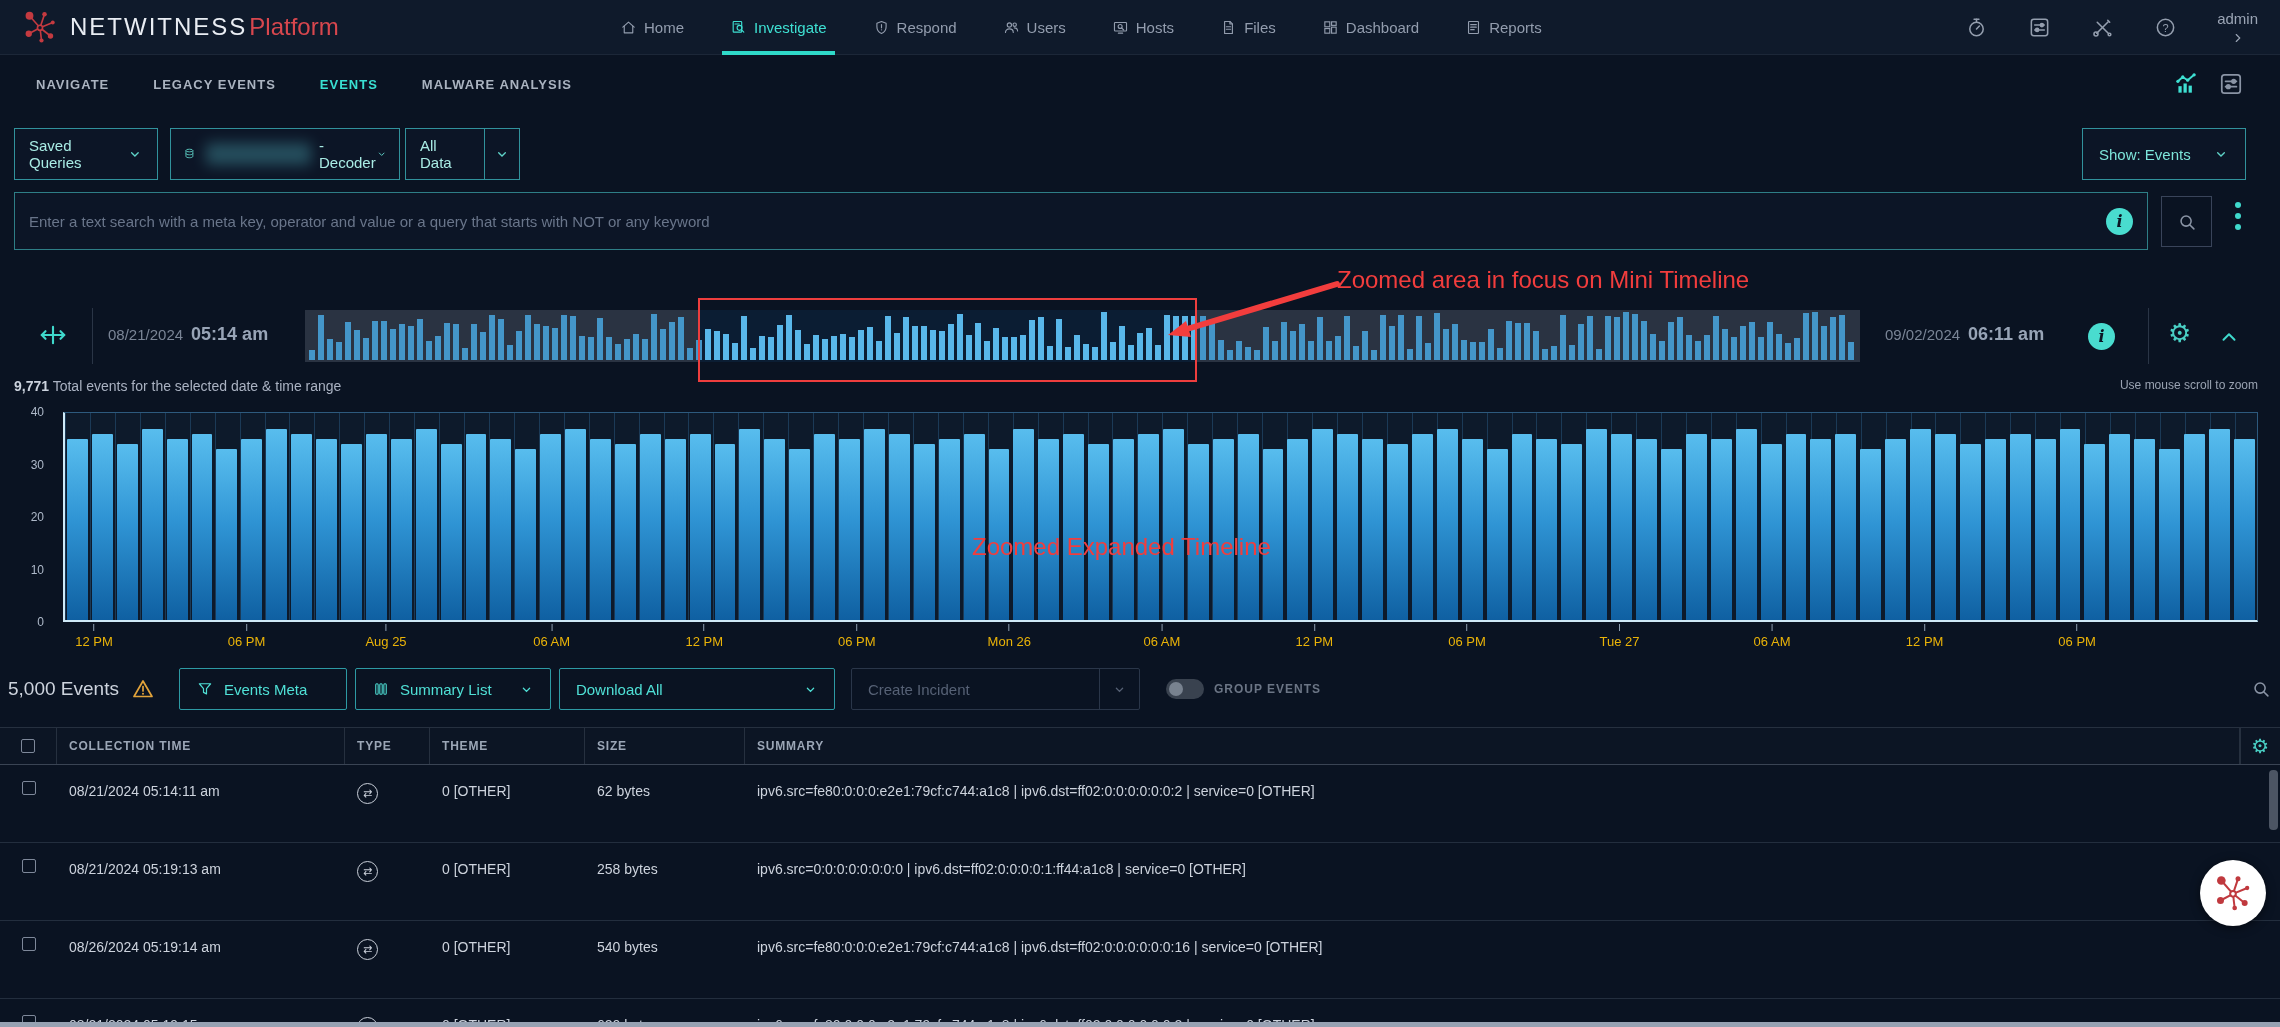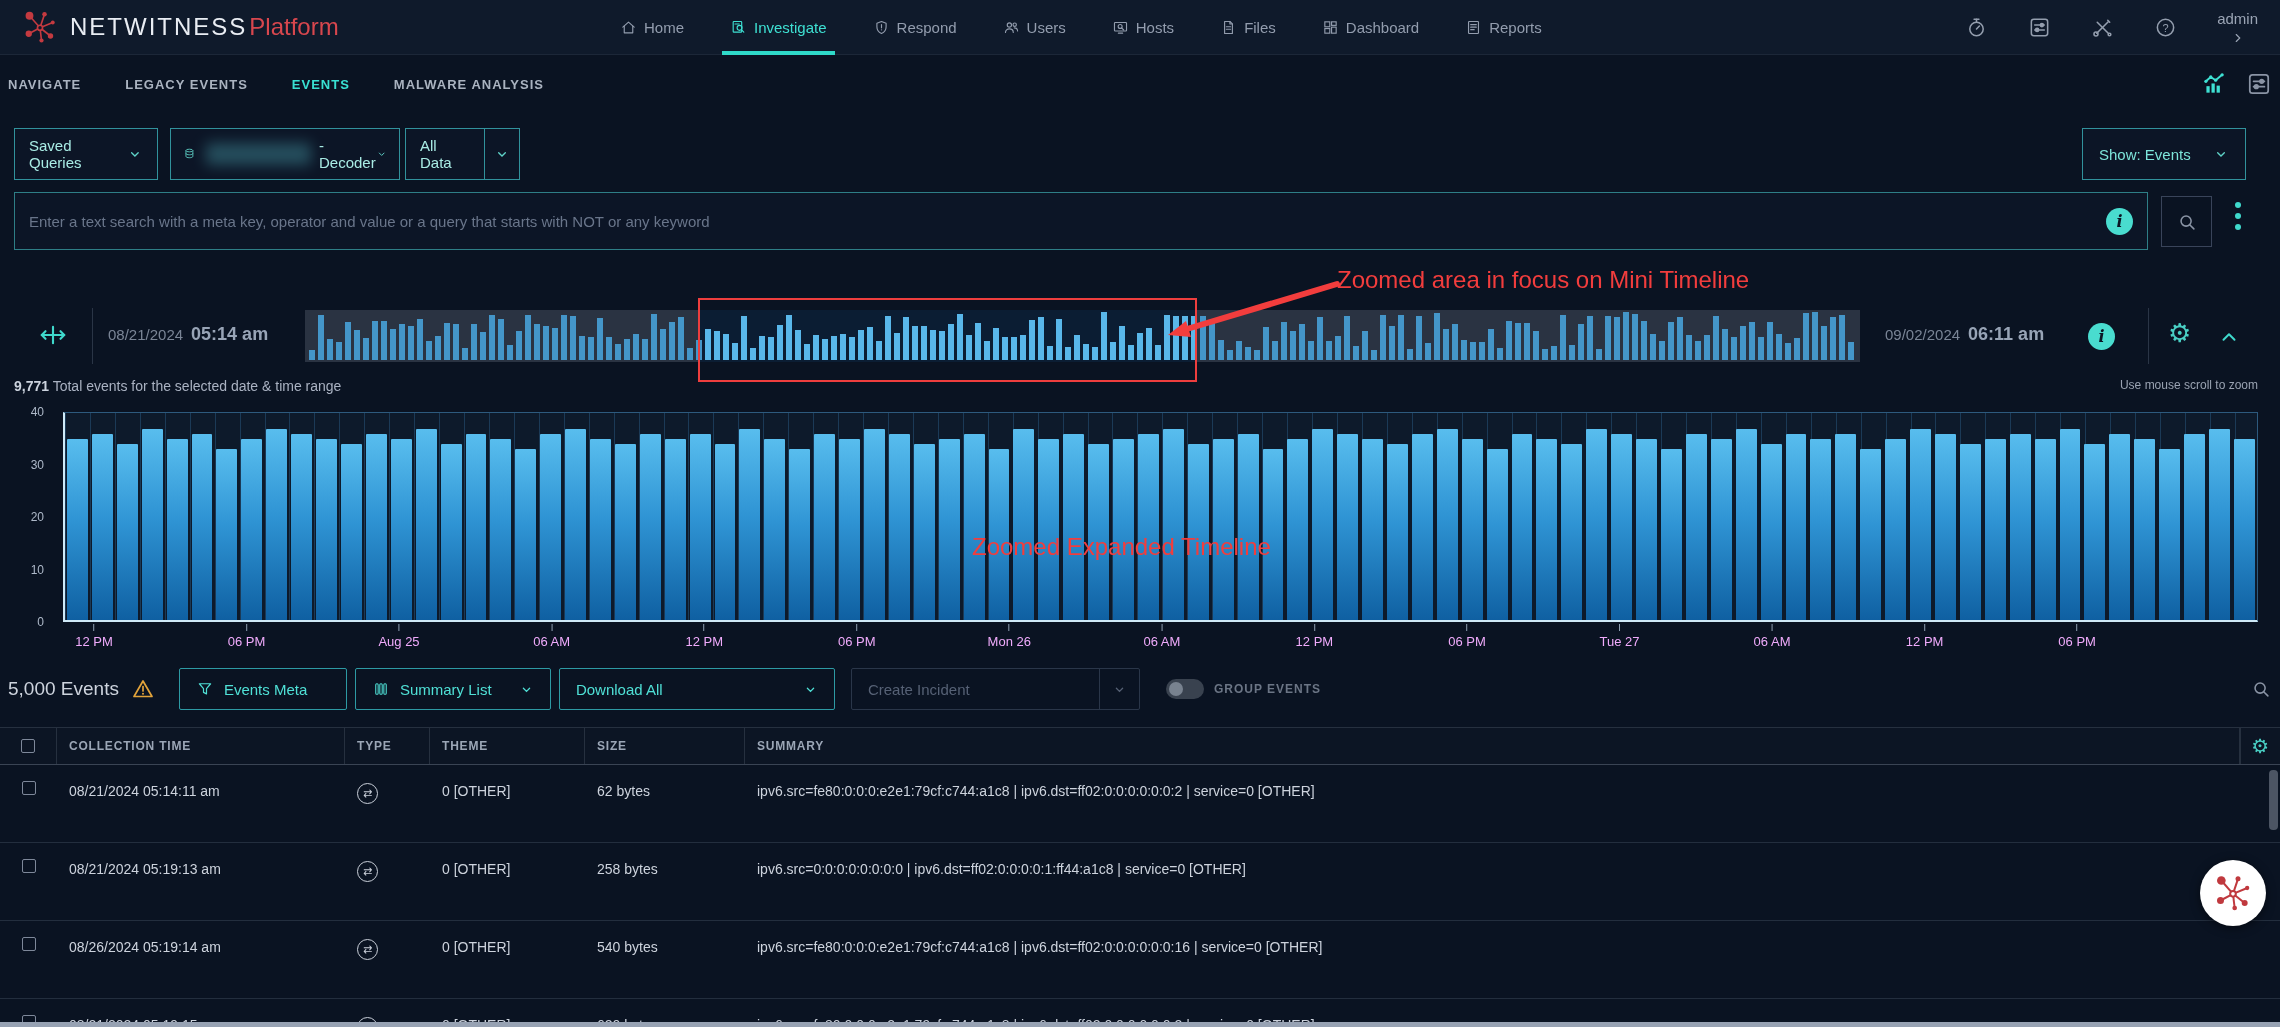--- a/index.html
+++ b/index.html
@@ -15,21 +15,21 @@
   .brand-name { font-size:24px; letter-spacing:2px; color:#e9edf3; font-weight:400; }
   .brand-suffix { font-size:24px; color:#d8474e; font-weight:500; margin-left:2px; }
   .topnav-items { display:flex; align-items:center; gap:46px; height:55px; }
   .tn-item { display:flex; align-items:center; gap:7px; height:55px; position:relative; color:#939dae; font-size:15px; cursor:pointer; }
   .tn-item.active { color:#3ee0d2; }
   .tn-item.active::after { content:""; position:absolute; left:-8px; right:-8px; bottom:0; height:4px; background:#2fd9c9; }
   .topnav-right { margin-left:auto; display:flex; align-items:center; gap:40px; color:#949eae; }
   .tn-user { display:flex; align-items:center; gap:4px; font-size:15px; color:#9aa4b4; cursor:pointer;flex-direction:column; }
 
   
-  .subnav { position:absolute; top:56px; left:0; width:2280px; height:56px; display:flex; align-items:center; padding:0 8px; }
+  .subnav { position:absolute; top:56px; left:0; width:2280px; height:56px; display:flex; align-items:center; padding:0 36px; }
   .sn-item { font-size:13px; font-weight:700; letter-spacing:1px; color:#aab3c0; margin-right:44px; cursor:pointer; }
   .sn-item.active { color:#39e0d2; }
   .subnav-right { margin-left:auto; display:flex; align-items:center; gap:18px; }
 
   
   .queryrow { position:absolute; top:128px; left:0; width:2280px; height:52px; }
   .qdrop { position:absolute; top:0; height:52px; border:1px solid #31929c; background:#0c1526; display:flex; align-items:center; color:#a9ece5; font-size:15px; cursor:pointer; }
   .qdrop .chev { color:#5fd3c8; margin-left:auto; }
   .blurbox { width:148px; height:22px; background:#3b7f8c; opacity:.55; filter:blur(7px); border-radius:3px; margin:0 8px 0 10px; }
   .qdiv { width:1px; align-self:stretch; background:#31929c; }
@@ -70,21 +70,21 @@
   .y-axis { position:absolute; left:0; top:7px; width:52px; height:210px; }
   .ytick { position:absolute; right:8px; transform:translateY(-50%); font-size:12px; color:#aeb9c9; }
   .plot { position:absolute; left:63px; top:7px; width:2195px; height:210px; background:#0d1a2b;
           background-image:repeating-linear-gradient(to right, #1b3a57 0 1px, transparent 1px 24.94px);
           border-top:1px solid #2d5a7e; border-left:2px solid #cfeaf8; border-bottom:2px solid #cfeaf8; border-right:1px solid #2d5a7e;
           display:flex; align-items:flex-end; gap:4px; padding:0 2px; }
   .tbar { flex:1; background:linear-gradient(180deg,#58bdee 0%,#2f94d4 45%,#0f60a2 100%); border-radius:1px 1px 0 0; position:relative; }
   .x-axis { position:absolute; left:63px; top:219px; width:2195px; height:28px; }
   .xtick { position:absolute; top:0; transform:translateX(-50%); display:flex; flex-direction:column; align-items:center; }
   .xtick i { width:1px; height:7px; background:#8fa0b3; display:block; }
-  .xtick span { font-size:13px; color:#f0abfc; margin-top:3px; white-space:nowrap; }
+  .xtick span { font-size:13px; color:#eab308; margin-top:3px; white-space:nowrap; }
 
   
   .toolbar { position:absolute; top:658px; left:0; width:2280px; height:62px; display:flex; align-items:center; padding:0 8px; }
   .evcount { font-size:19px; color:#cdd3dd; margin-right:12px; }
   .tbtn { height:42px; border:1px solid #2d9aa4; color:#4fe0d6; background:transparent; display:flex; align-items:center; gap:10px; font-size:15px; padding:0 16px; cursor:pointer; border-radius:2px; }
   .tbtn .chev { color:#4fe0d6; }
   .disabled-drop { height:42px; border:1px solid #2a3649; color:#566175; display:flex; align-items:center; font-size:15px; cursor:default; border-radius:2px; }
   .disabled-drop .dd-label { padding:0 16px; width:247px; }
   .disabled-drop .dd-chev { width:40px; align-self:stretch; border-left:1px solid #2a3649; display:flex; align-items:center; justify-content:center; }
   .toggle { width:38px; height:20px; border-radius:10px; background:#39424f; position:relative; cursor:pointer; flex:none; }
@@ -640,21 +640,21 @@
     <div class="ann-text" id="ann-chart" style="position:absolute; top:128px; left:972px;">Zoomed Expanded Timeline</div>
     <div class="x-axis">
         <div class="xtick" style="left: 31px;">
           <i></i>
           <span>12 PM</span>
         </div>
         <div class="xtick" style="left: 183.55px;">
           <i></i>
           <span>06 PM</span>
         </div>
-        <div class="xtick" style="left: 336px;">
+        <div class="xtick" style="left: 323px;">
           <i></i>
           <span>Aug 25</span>
         </div>
         <div class="xtick" style="left: 488.65px;">
           <i></i>
           <span>06 AM</span>
         </div>
         <div class="xtick" style="left: 641.2px;">
           <i></i>
           <span>12 PM</span>

